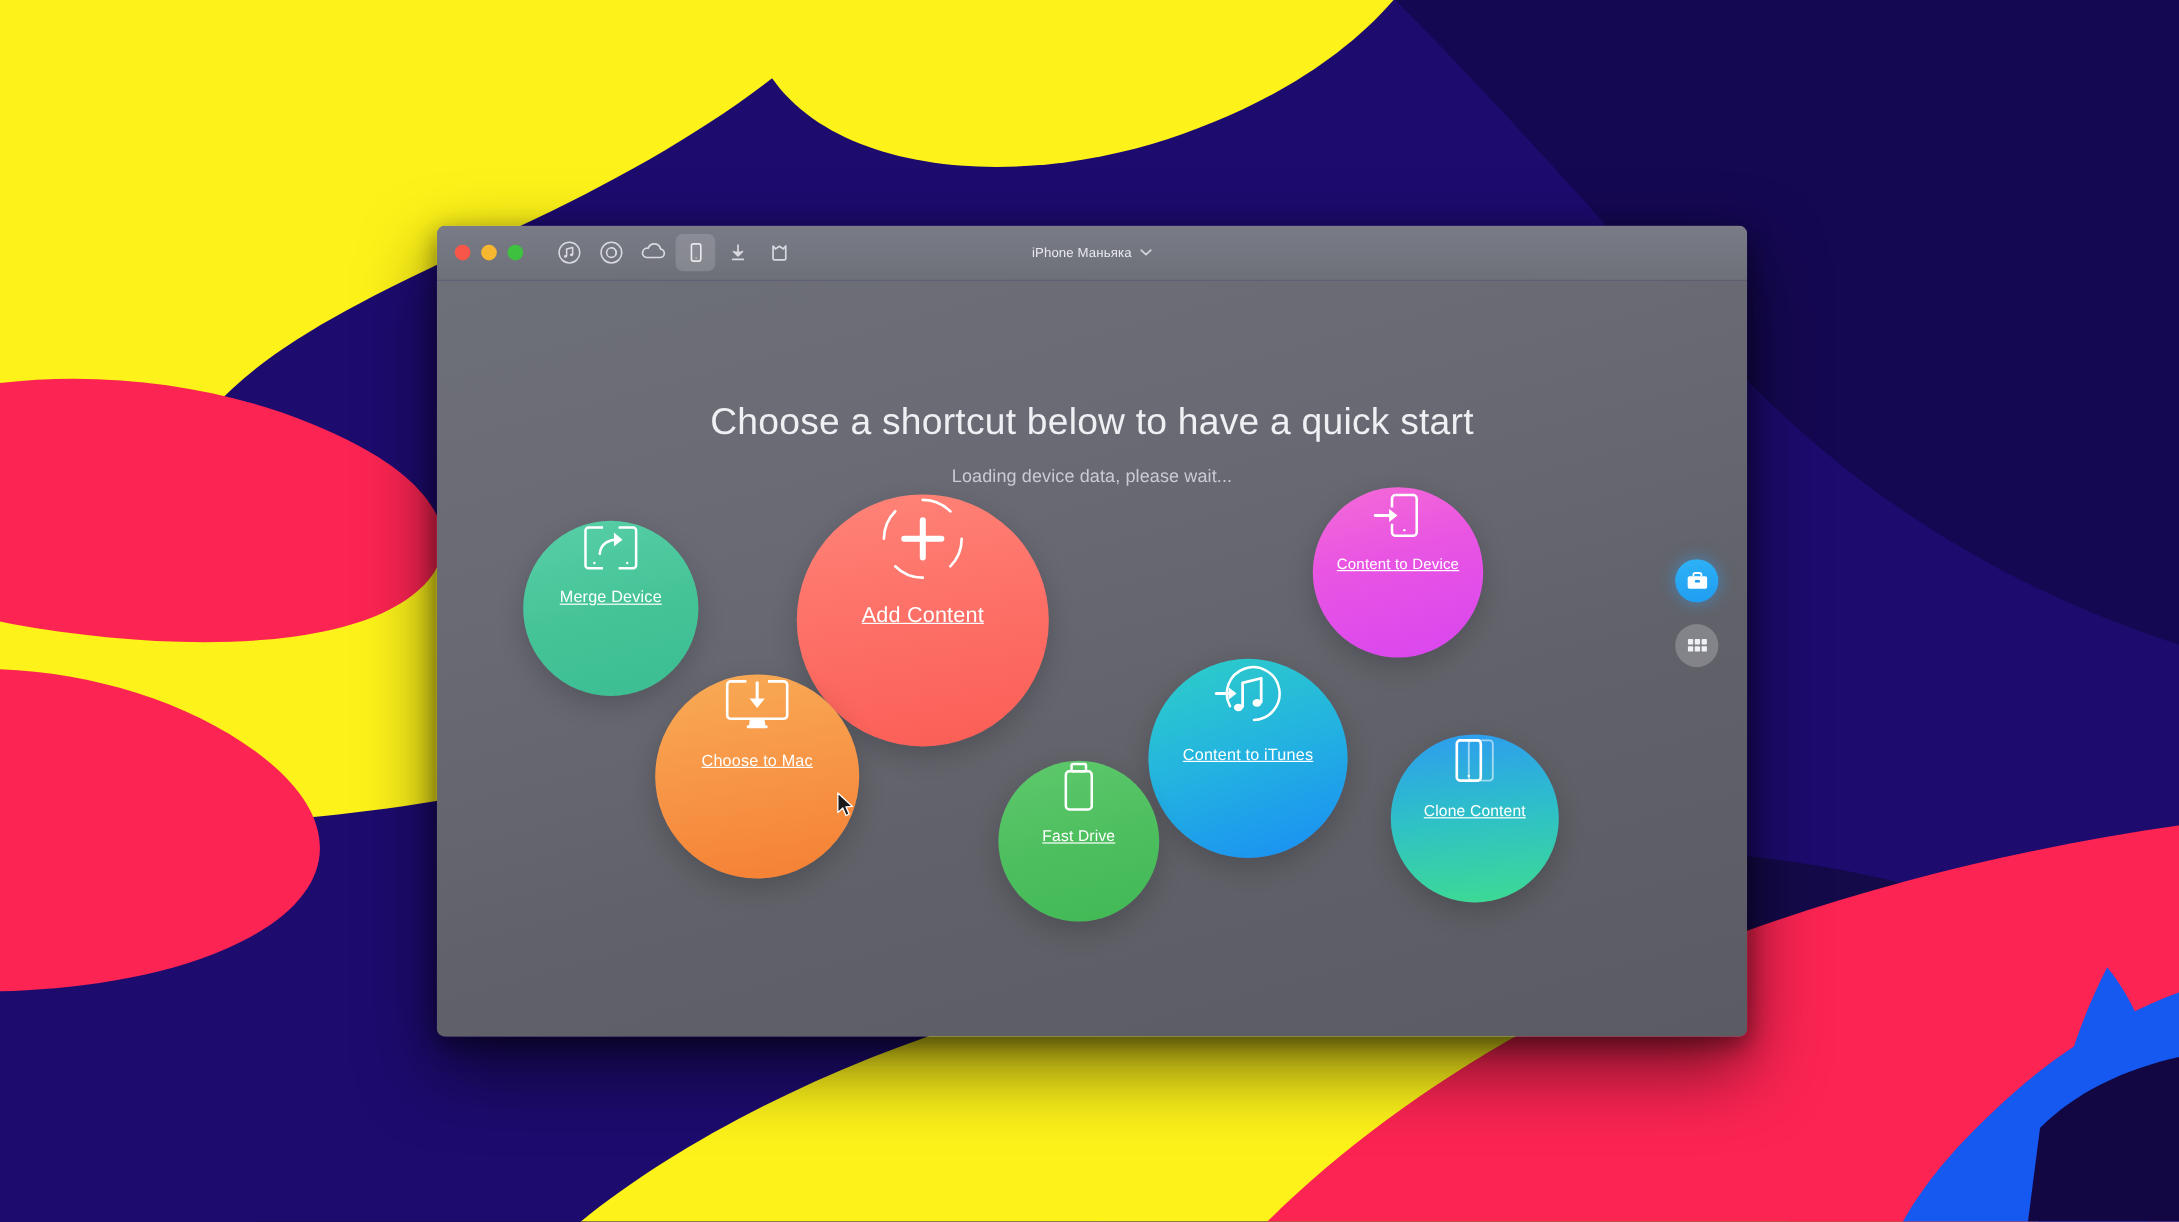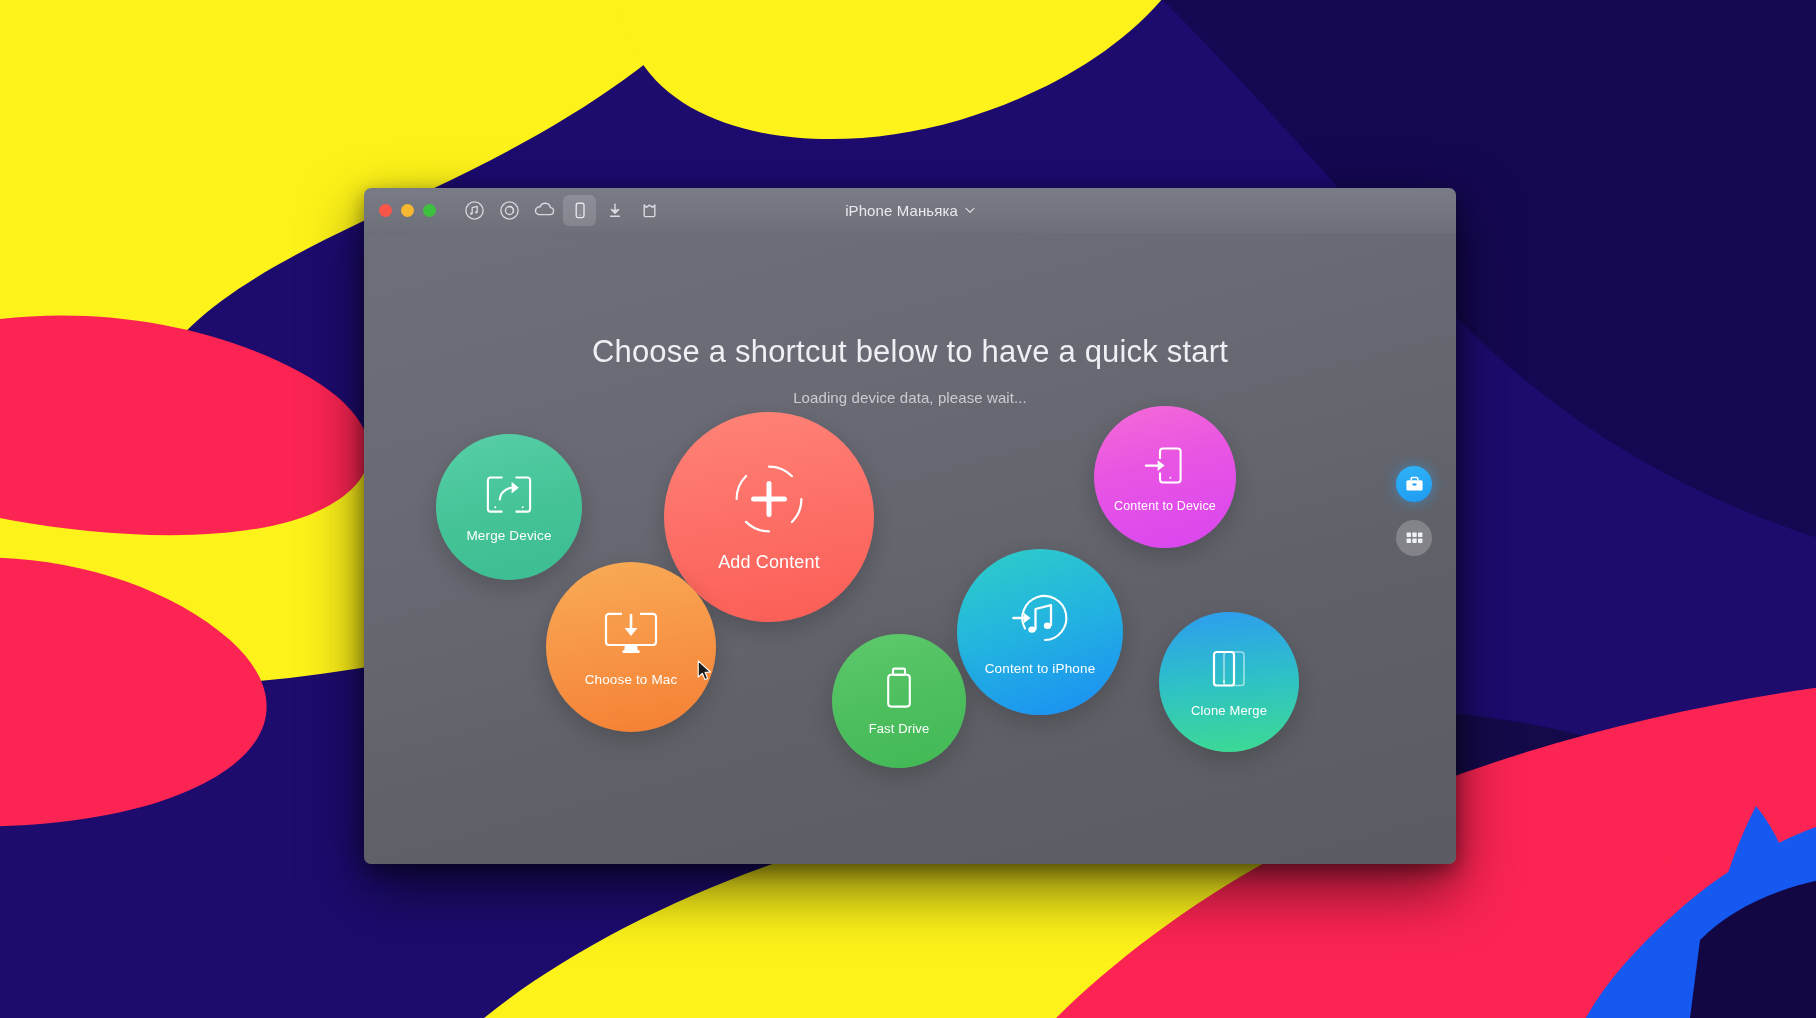--- a/index.html
+++ b/index.html
@@ -46,21 +46,21 @@
   .tb-icon svg { display:block; }
 
   #device-name {
     position:absolute; left:0; right:0; top:0; bottom:0;
     display:flex; align-items:center; justify-content:center;
     pointer-events:none;
   }
   #device-name-inner {
     display:flex; align-items:center; gap:7px;
     pointer-events:auto;
-    font-size:15px; color:#e9eaee; letter-spacing:.1px;
+    font-size:11px; color:#e9eaee; letter-spacing:.1px;
   }
   #chev { display:block; }
 
   
   #window-body {
     position:relative;
     height:630px; width:100%;
     background:linear-gradient(165deg,#6e7079 0%, #696a74 30%, #616269 62%, #5b5c63 100%);
     overflow:hidden;
   }
@@ -75,23 +75,24 @@
     position:absolute; top:155px; left:0; right:0;
     text-align:center;
     font-size:15px; color:#cbccd2; letter-spacing:.1px;
   }
 
   
   .bubble {
     position:absolute;
     border-radius:50%;
     display:flex; flex-direction:column;
-    align-items:center; justify-content:center;
+    align-items:center; 
     color:#fff;
     box-shadow:0 8px 22px rgba(0,0,0,.18);
+    text-decoration:underline;
   }
   .bubble .b-icon { display:flex; align-items:center; justify-content:center; }
   .bubble .b-label {
     font-size:13.5px; color:#ffffff; letter-spacing:.15px;
     text-align:center; white-space:nowrap;
   }
 
   
   #bubble-merge {
     left:72px; top:200px; width:146px; height:146px;
@@ -342,21 +343,21 @@
         <span class="b-icon">
           <svg width="62" height="60" viewBox="0 0 62 60" fill="none" stroke="#ffffff" stroke-width="2.1" stroke-linecap="round" stroke-linejoin="round">
             <path d="M16.0 39.5 A22 22 0 1 1 36.0 51.0"></path>
             <path d="M26.5 40.0 V20.0 L42.0 16.2 V36.0" stroke-width="2.3"></path>
             <ellipse cx="23.0" cy="40.6" rx="3.7" ry="3.2" fill="#ffffff" stroke="none"></ellipse>
             <ellipse cx="38.5" cy="36.8" rx="3.7" ry="3.2" fill="#ffffff" stroke="none"></ellipse>
             <path d="M4.5 29.0 H18.5" stroke-width="2.5"></path>
             <path d="M14.8 23.8 L21.5 29.0 L14.8 34.2 Z" fill="#ffffff" stroke="none"></path>
           </svg>
         </span>
-        <span class="b-label">Content to iPhone</span>
+        <span class="b-label">Content to iTunes</span>
       </div>
 
       <div class="bubble" id="bubble-fastdrive">
         <span class="b-icon">
           <svg width="34" height="44" viewBox="0 0 34 44" fill="none" stroke="#ffffff" stroke-width="2.1" stroke-linejoin="round">
             <rect x="11.0" y="2.6" width="12.0" height="6.2" rx="1.3"></rect>
             <rect x="6.2" y="8.8" width="21.6" height="31.8" rx="3.0"></rect>
           </svg>
         </span>
         <span class="b-label">Fast Drive</span>
@@ -364,21 +365,21 @@
 
       <div class="bubble" id="bubble-clone">
         <span class="b-icon">
           <svg width="46" height="46" viewBox="0 0 46 46" fill="none" stroke-linejoin="round">
             <rect x="18.0" y="5.0" width="20.0" height="33.5" rx="2.8" fill="none" stroke="#ffffff" stroke-width="1.6" opacity=".55"></rect>
             <circle cx="28.0" cy="34.6" r=".9" fill="#ffffff" opacity=".55"></circle>
             <rect x="8.0" y="5.0" width="20.0" height="33.5" rx="2.8" fill="none" stroke="#ffffff" stroke-width="2.2"></rect>
             <circle cx="18.0" cy="34.6" r="1.0" fill="#ffffff"></circle>
           </svg>
         </span>
-        <span class="b-label">Clone Merge</span>
+        <span class="b-label">Clone Content</span>
       </div>
 
       <div class="fab" id="fab-toolbox">
         <svg width="19" height="18" viewBox="0 0 19 18">
           <rect x="1.4" y="5.2" width="16.2" height="10.4" rx="1.5" fill="#ffffff"></rect>
           <path d="M6.2 5.2 V3.8 a1.3 1.3 0 0 1 1.3 -1.3 h4.0 a1.3 1.3 0 0 1 1.3 1.3 V5.2" fill="none" stroke="#ffffff" stroke-width="1.5"></path>
           <rect x="7.4" y="8.4" width="4.2" height="2.0" rx=".7" fill="#1f9cf2"></rect>
         </svg>
       </div>
 

